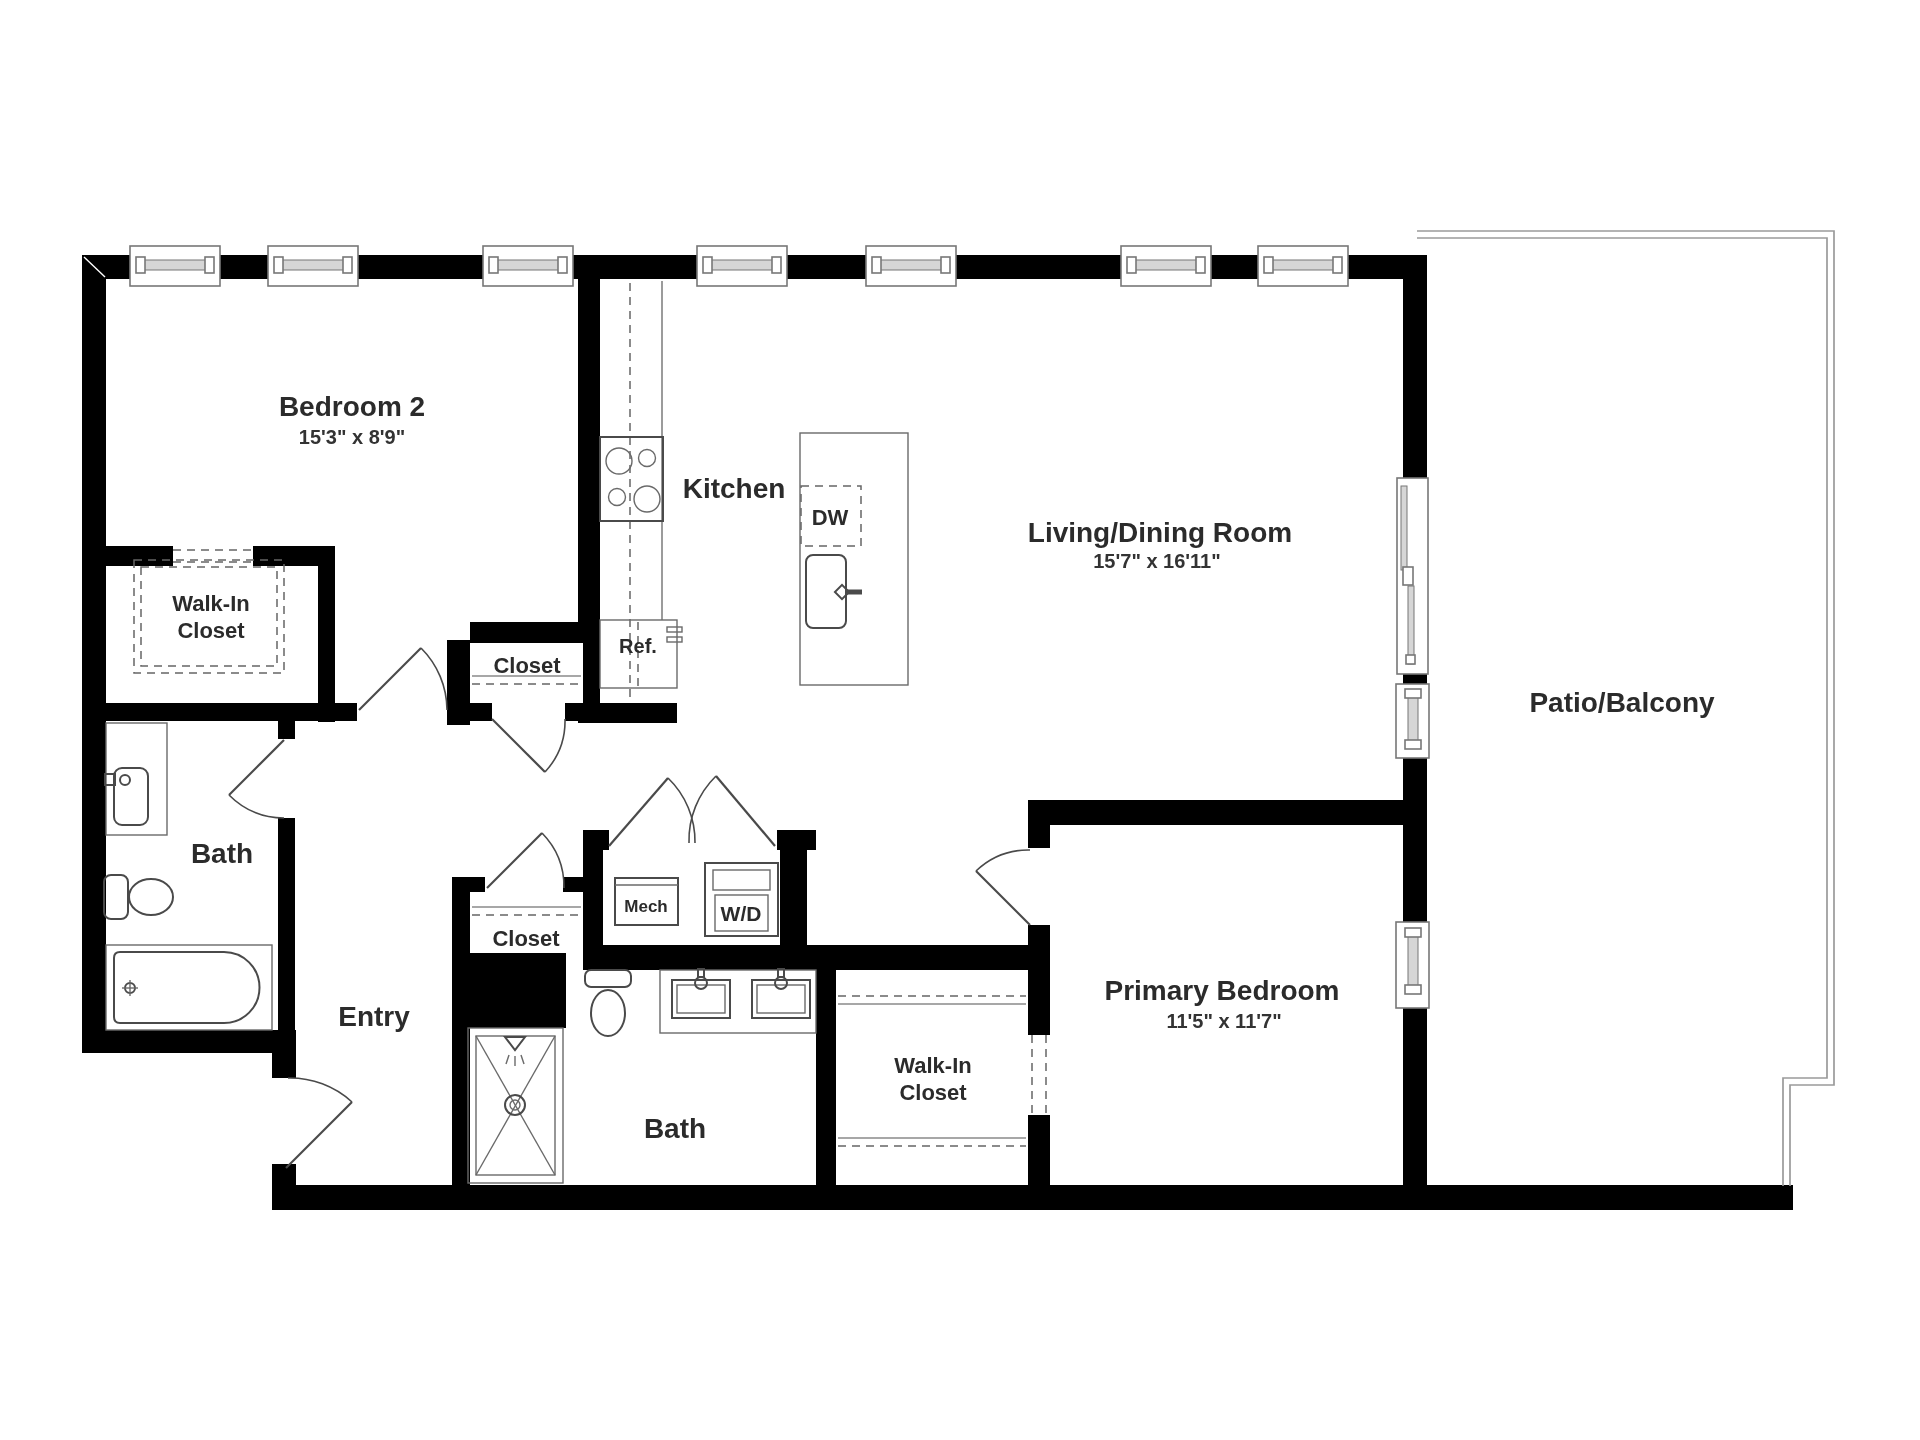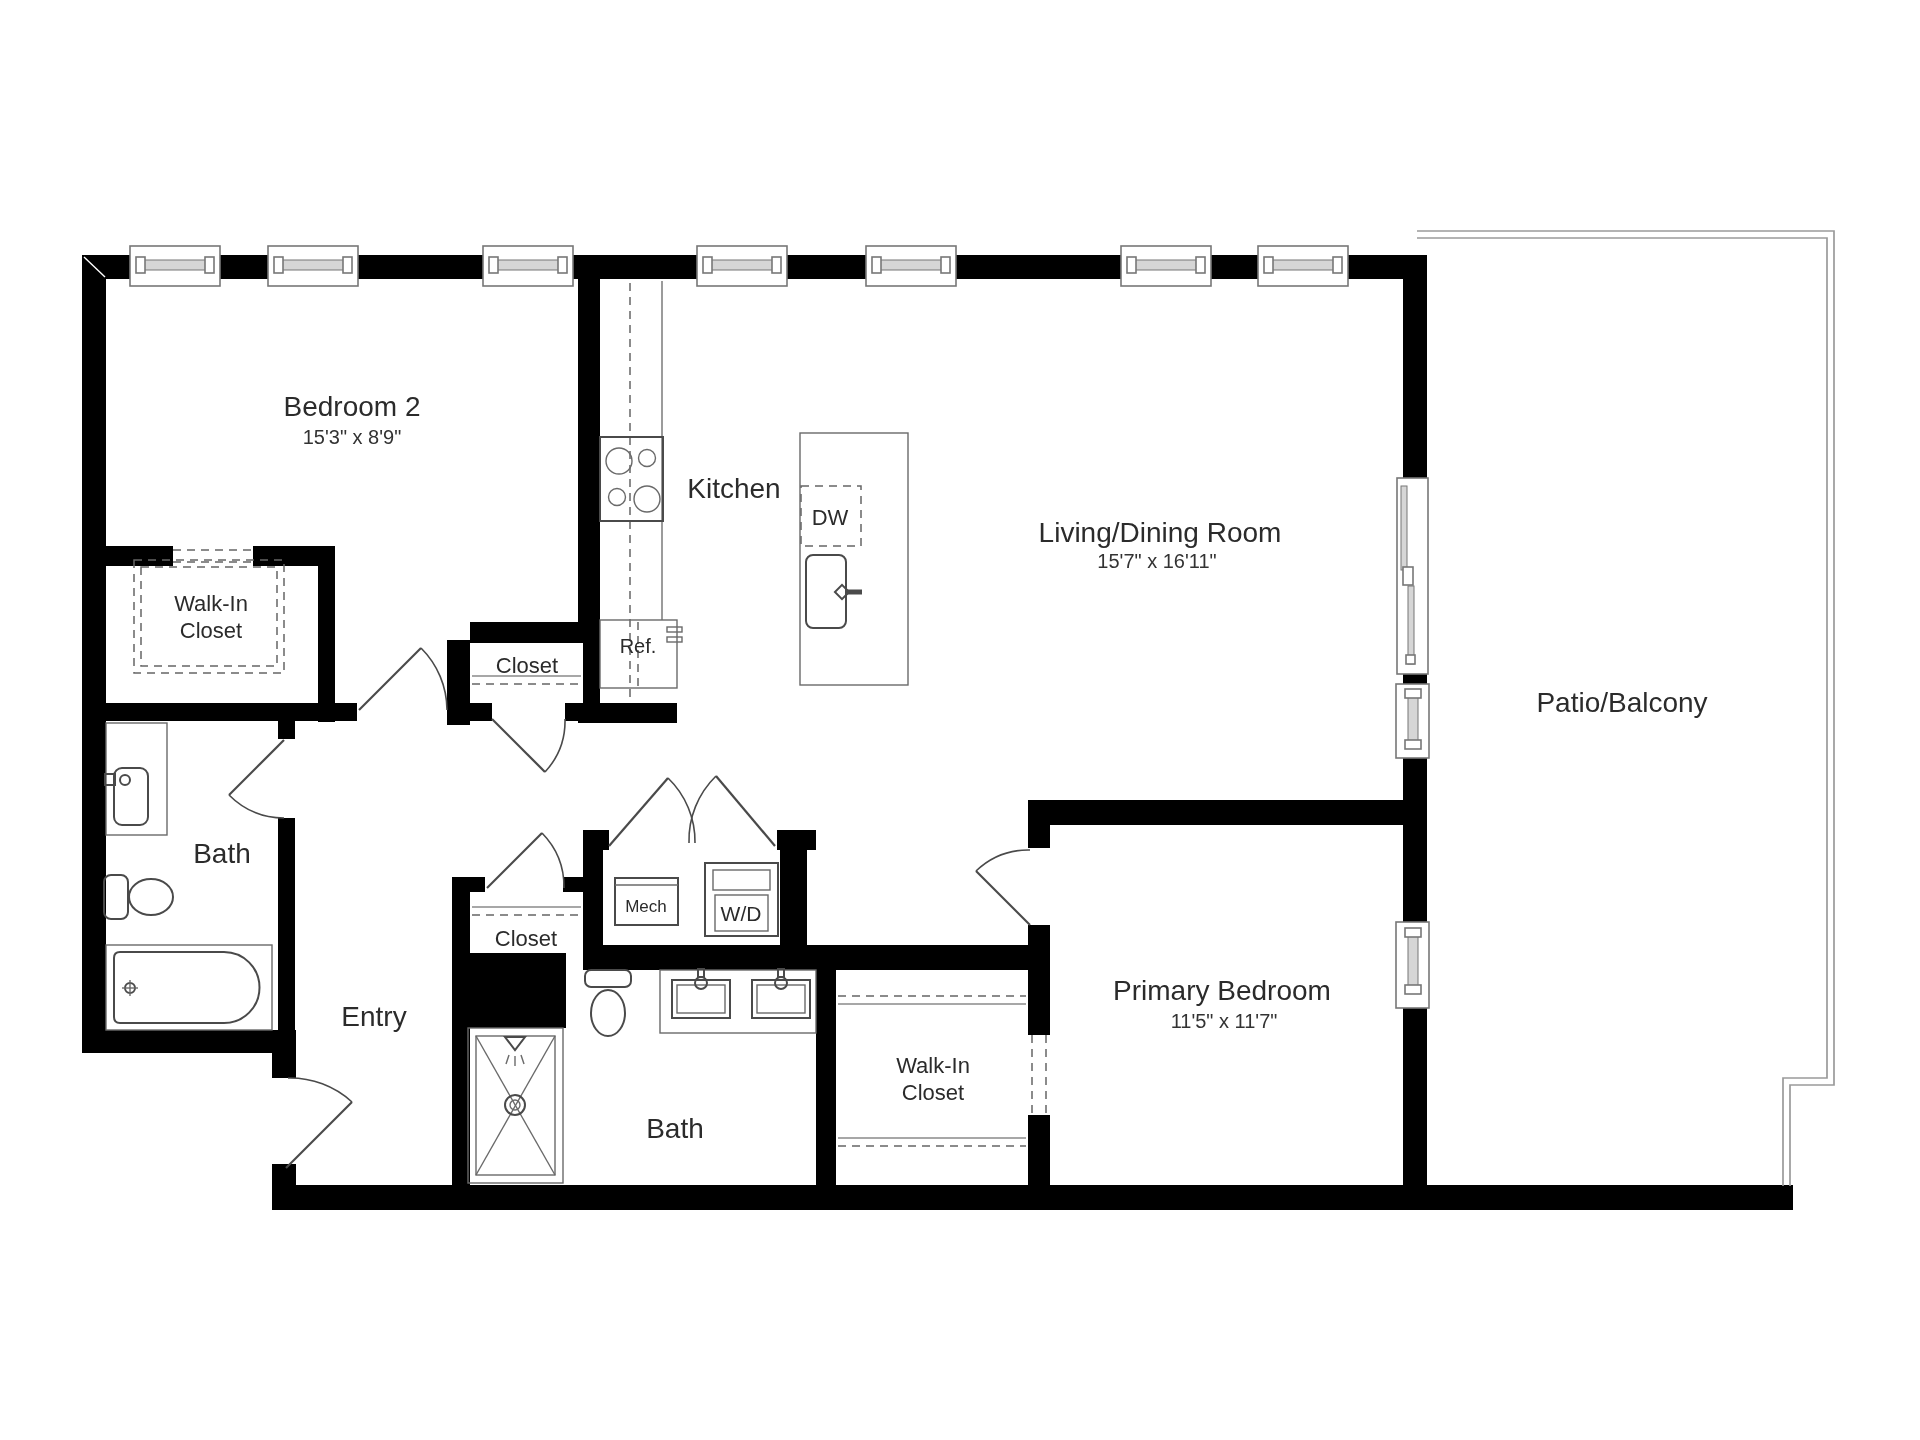--- a/index.html
+++ b/index.html
@@ -1,17 +1,17 @@
 <!DOCTYPE html>
 <html><head>
 <meta charset="utf-8">
 <style>
   html,body{margin:0;padding:0;background:#ffffff;}
   .stage{position:relative;width:1920px;height:1440px;background:#ffffff;overflow:hidden;
-         font-family:"Liberation Sans", sans-serif;}
+         font-family:"Liberation Sans", sans-serif;font-weight:bold;}
   svg{position:absolute;left:0;top:0;}
   text{fill:#2b2b2b;}
   .room-label{font-size:28px;}
   .dims-label{font-size:20px;fill:#333;}
   .sub-label{font-size:22px;}
   .ref-label{font-size:20px;}
   .dw-label{font-size:22px;}
   .mech-label{font-size:17px;}
   .wd-label{font-size:21px;}
   .wall{fill:#000;stroke:none;}

